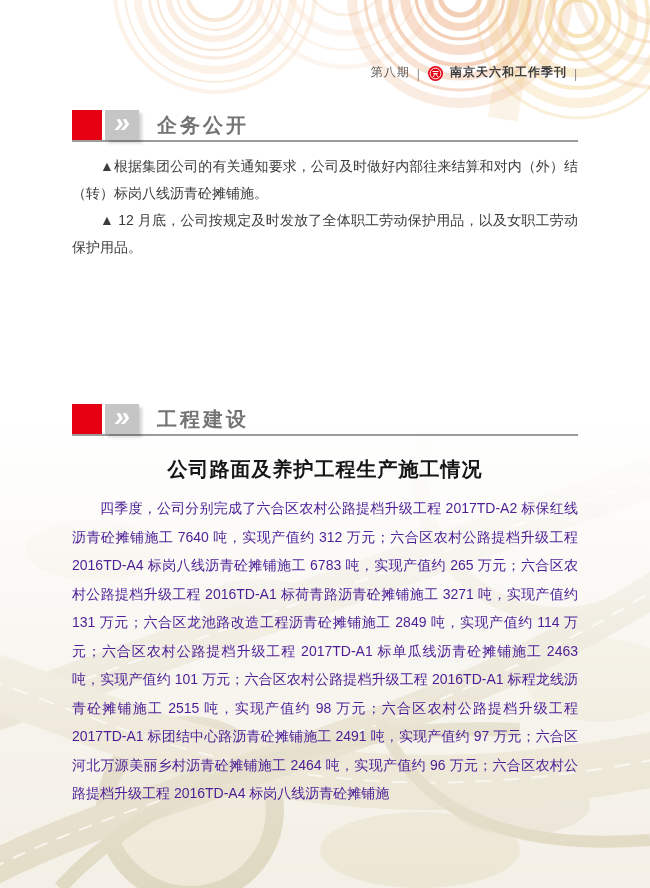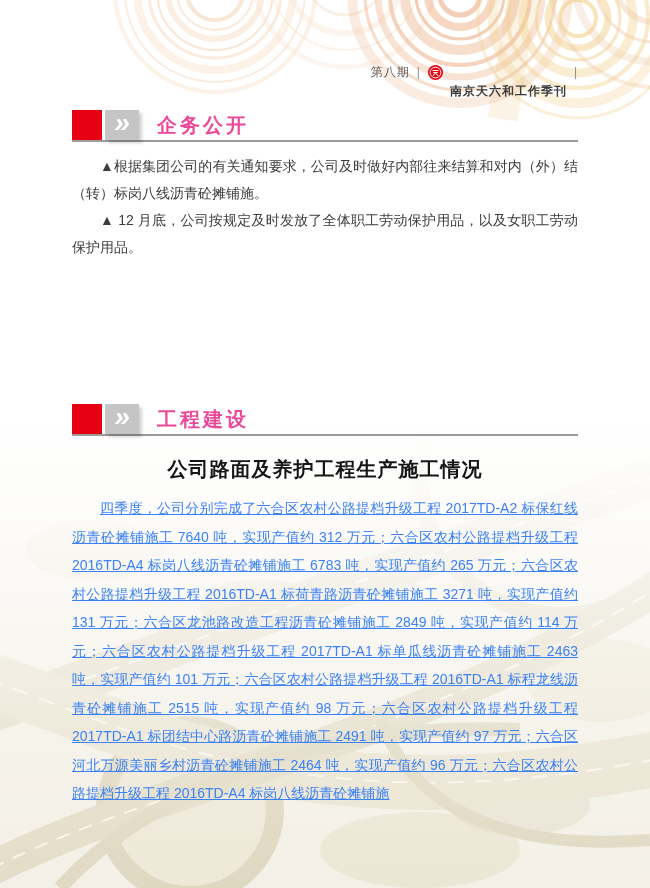--- a/index.html
+++ b/index.html
@@ -16,21 +16,21 @@
     background:linear-gradient(180deg,
       rgba(255,255,255,1) 0%,
       rgba(255,255,255,0.86) 18%,
       rgba(255,255,255,0.62) 42%,
       rgba(255,255,255,0.38) 68%,
       rgba(255,255,255,0.22) 100%);
   }
   
   .masthead {
     position:absolute; top:63px; right:72px; height:18px;
-    display:flex; align-items:center; gap:7px;
+    display:flex; align-items:flex-end; gap:7px;
     font-size:12px; color:#5a5a5a; letter-spacing:1px;
   }
   .masthead .sep { color:#8a8a8a; font-size:12px; }
   .masthead .m-title { color:#3c3c3c; font-weight:bold;margin-top:39px; }
   .logo-badge { display:inline-flex; width:15px; height:15px; }
   
   .section-bar {
     position:absolute; left:72px; width:506px; height:32px;
     display:flex; align-items:center;
     border-bottom:2px solid #9b9b9b;
@@ -38,38 +38,38 @@
   .bar-1 { top:110px; }
   .bar-2 { top:404px; }
   .red-square { width:30px; height:30px; background:#e60012; flex:0 0 auto; }
   .chev-box {
     width:34px; height:30px; margin-left:3px; background:#c5c5c5;
     color:#ffffff; font-size:28px; line-height:26px; text-align:center;
     font-weight:bold; font-style:italic; flex:0 0 auto;
     box-shadow:3px 3px 3px rgba(0,0,0,0.18);
   }
   .bar-heading {
-    margin-left:18px; color:#ec4899; font-weight:bold;
+    margin-left:18px; color:#737373; font-weight:bold;
     font-size:20px; letter-spacing:3px;
   }
   
   .affairs-block { position:absolute; left:72px; top:153px; width:506px; }
   .affairs-block p {
     font-size:14px; line-height:27px; color:#3c3c3c;
     text-align:justify; text-indent:2em;
   }
   .article-title {
     position:absolute; left:72px; top:456px; width:506px;
     text-align:center; font-family:Liberation Mono, monospace;
     font-weight:bold; font-size:20px; color:#161616; letter-spacing:1px;
   }
   .construction-body {
     position:absolute; left:72px; top:494px; width:506px;
-    font-size:14px; line-height:28.5px; color:#3b82f6;
-    text-align:justify; text-indent:2em;text-decoration:underline;
+    font-size:14px; line-height:28.5px; color:#4c1d95;
+    text-align:justify; text-indent:2em;
   }
 </style>
 </head>
 <body>
 
 <div class="page">
 
   <div class="swirl-decor">
     <svg width="650" height="130" viewBox="0 0 650 130" xmlns="http://www.w3.org/2000/svg">
       <rect x="498" y="-10" width="30" height="130" fill="#f7ead0" opacity="0.55" transform="rotate(9 513 55)"></rect>

